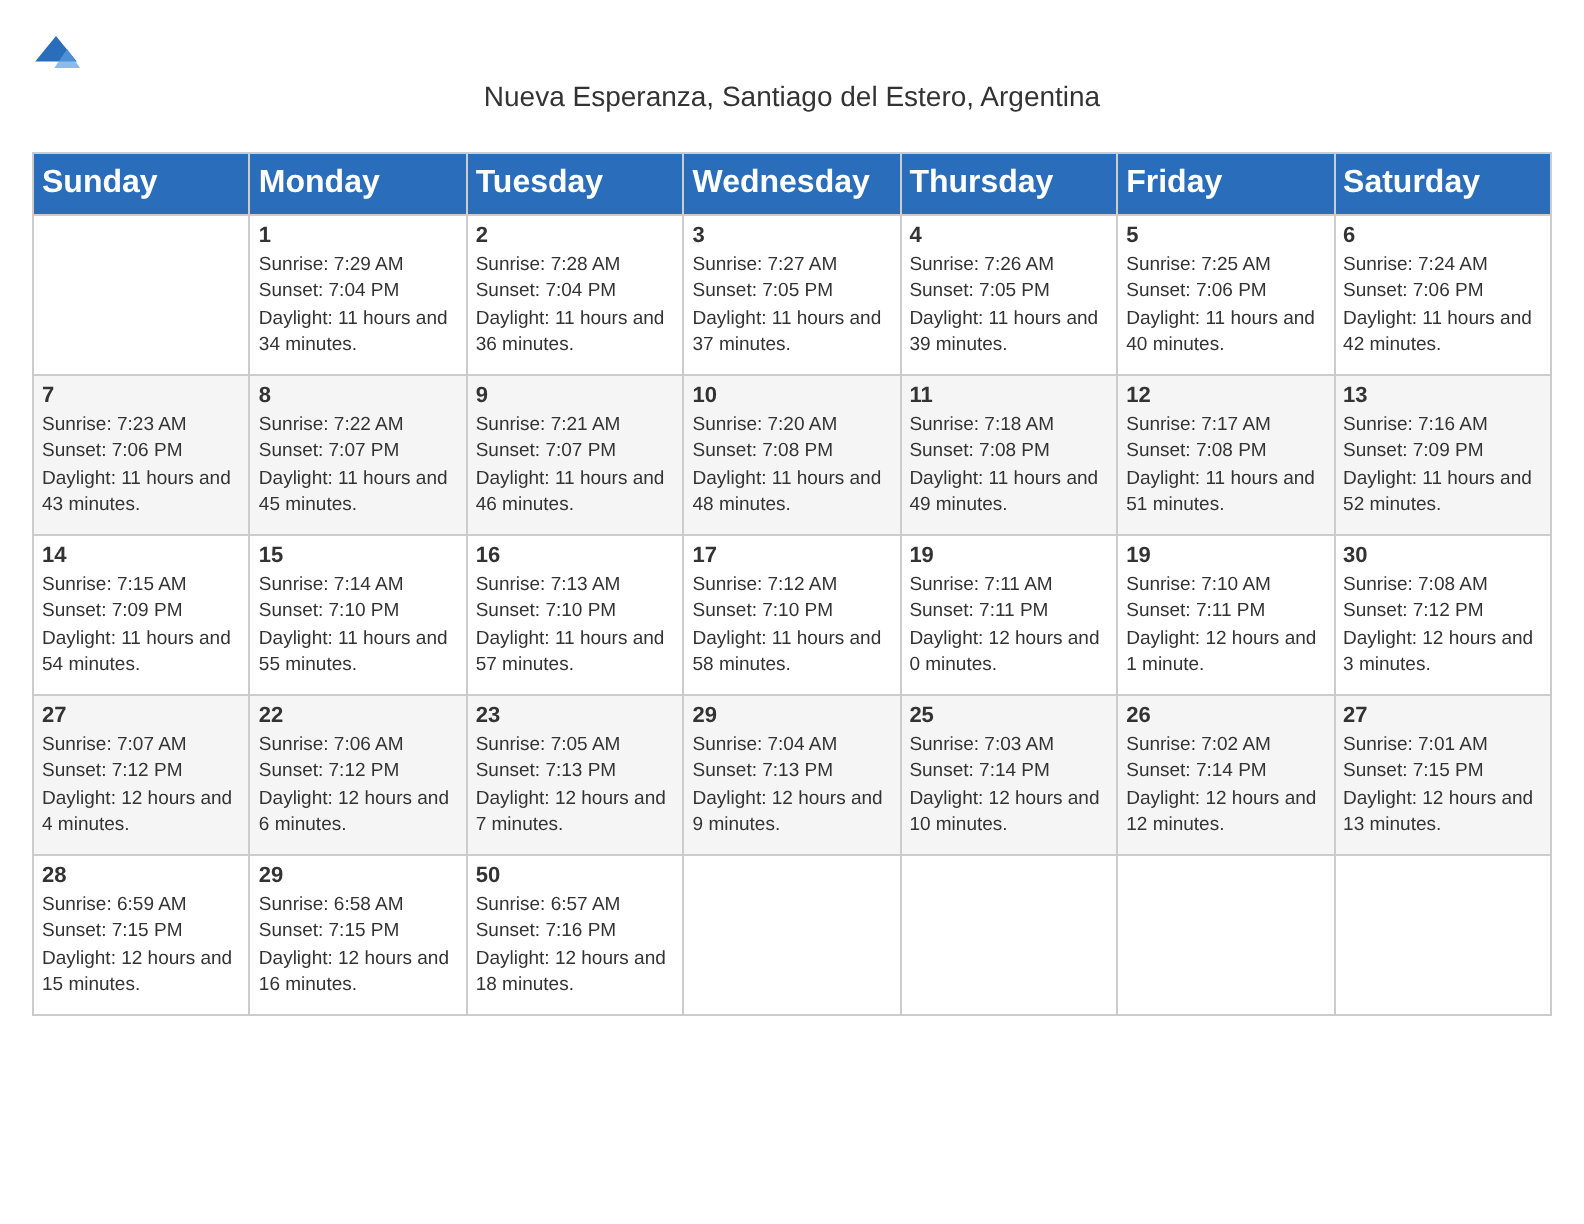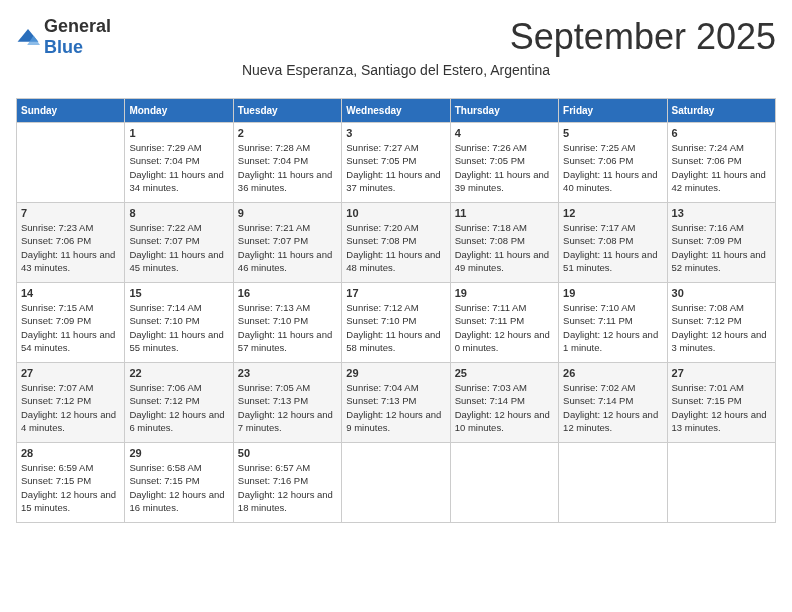--- a/index.html
+++ b/index.html
@@ -40,21 +40,21 @@
       margin-bottom: 20px;
     }
     table {
       width: 100%;
       border-collapse: collapse;
       table-layout: fixed;
     }
     th {
       background-color: #2a6ebb;
       color: #fff;
-      font-size: 10px;
+      font-size: 16px;
       font-weight: bold;
       padding: 6px 4px;
       text-align: left;
       border: 1px solid #ccc;
     }
     td {
       border: 1px solid #ccc;
       vertical-align: top;
       padding: 4px 4px;
       font-size: 10px;
@@ -85,27 +85,20 @@
   </style>
 </head>
 <body>
 
 <div class="header-area">
   <div class="logo">
     <svg class="logo-icon" viewBox="0 0 30 24" xmlns="http://www.w3.org/2000/svg">
       <polygon points="15,2 28,18 2,18" fill="#2a6ebb"></polygon>
       <polygon points="22,10 30,22 14,22" fill="#5ba0e0" opacity="0.7"></polygon>
     </svg>
-    <div>
-      <span style="font-size:18px;font-weight:bold;color:#333;">General</span><br>
-      <span style="font-size:18px;font-weight:bold;color:#2a6ebb;">Blue</span>
-    </div>
-  </div>
-  <div class="title-area">
-    <div class="month-title">September 2025</div>
   </div>
 </div>
 
 <div class="subtitle">Nueva Esperanza, Santiago del Estero, Argentina</div>
 
 <table>
   <thead>
     <tr>
       <th>Sunday</th>
       <th>Monday</th>

